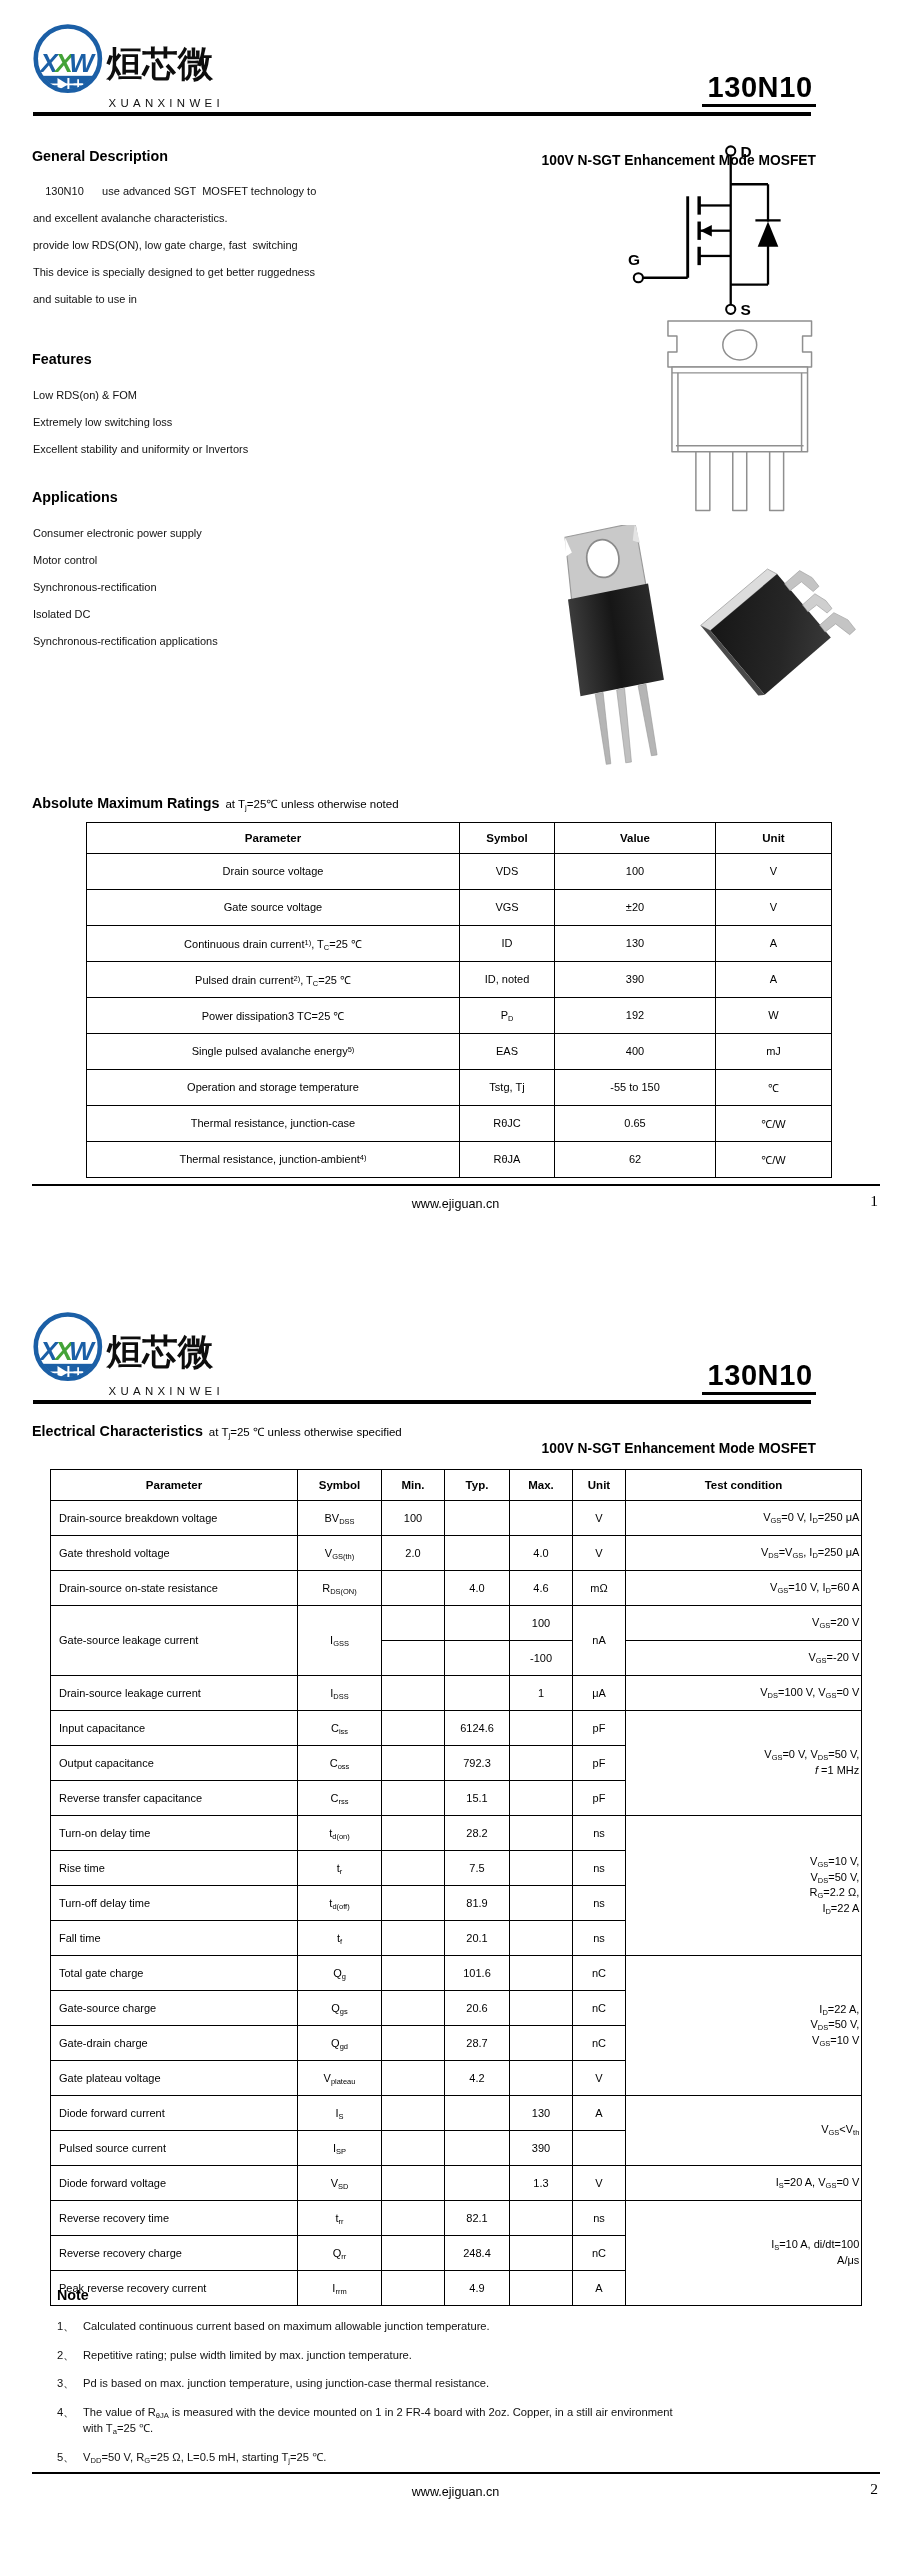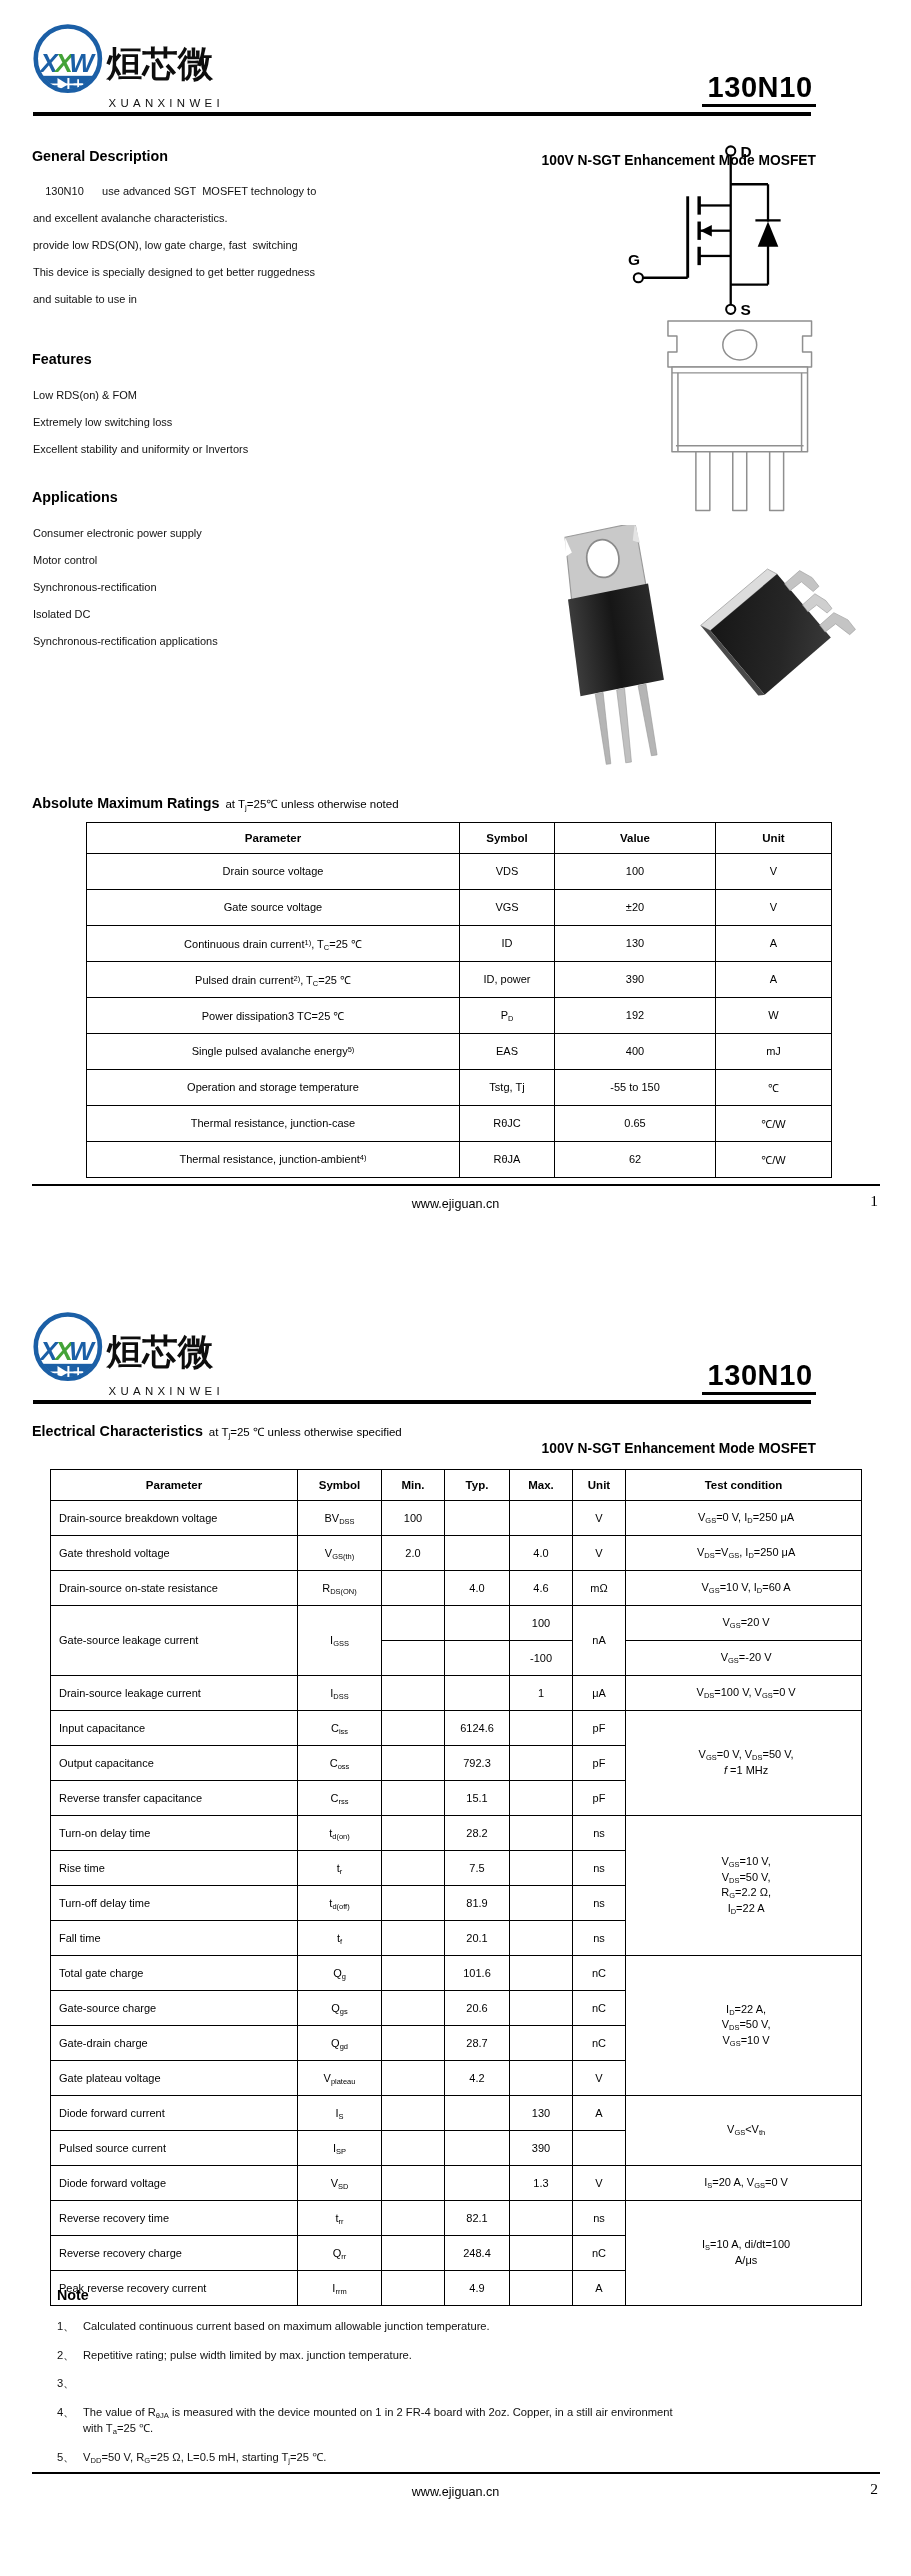--- a/index.html
+++ b/index.html
@@ -21,21 +21,21 @@
   table{border-collapse:collapse;table-layout:fixed;border:1.7px solid #000;}
   th,td{border:1.1px solid #000;overflow:hidden;}
   th{font-size:11.5px;font-weight:bold;}
   .amr{left:86px;top:822px;width:744px;}
   .amr th{height:27.5px;}
   .amr td{height:33px;font-size:11px;text-align:center;}
   .ec{left:50px;top:181px;width:811px;}
   .ec th{height:27.5px;}
   .ec td{height:34px;font-size:11px;text-align:center;padding:0 1.7px;}
   .ec td.pcell{text-align:left;padding-left:8px;margin-top:12px;}
-  .ec td.tcell{text-align:center;padding-left:6.9px;line-height:15.5px;}
+  .ec td.tcell{text-align:right;padding-left:6.9px;line-height:15.5px;}
   .ec tr.sect>td{border-top:1.7px solid #000;}
   sub{font-size:0.68em;vertical-align:-0.25em;line-height:0;}
   sup{font-size:0.68em;vertical-align:0.45em;line-height:0;}
   
   .note-h{font-size:14.3px;font-weight:bold;}
   .note-item{display:flex;margin-bottom:12px;font-size:11.2px;line-height:16.6px;color:#111;}
   .note-marker{width:26px;flex:none;}
   .note-text{width:608px;}
   
   .f-rule{left:32px;top:1184px;width:848px;height:2.3px;background:#000;}
@@ -221,21 +221,21 @@
       <td>V</td>
     </tr>
     <tr>
       <td>Continuous drain current<sup>1)</sup>, T<sub>C</sub>=25 ℃</td>
       <td>ID</td>
       <td>130</td>
       <td>A</td>
     </tr>
     <tr>
       <td>Pulsed drain current<sup>2)</sup>, T<sub>C</sub>=25 ℃</td>
-      <td>ID, power</td>
+      <td>ID, noted</td>
       <td>390</td>
       <td>A</td>
     </tr>
     <tr>
       <td>Power dissipation3 TC=25 ℃</td>
       <td>P<sub>D</sub></td>
       <td>192</td>
       <td>W</td>
     </tr>
     <tr>
@@ -526,20 +526,21 @@
     <div class="note-item">
       <span class="note-marker">1、</span>
       <span class="note-text">Calculated continuous current based on maximum allowable junction temperature.</span>
     </div>
     <div class="note-item">
       <span class="note-marker">2、</span>
       <span class="note-text">Repetitive rating; pulse width limited by max. junction temperature.</span>
     </div>
     <div class="note-item">
       <span class="note-marker">3、</span>
+      <span class="note-text">Pd is based on max. junction temperature, using junction-case thermal resistance.</span>
     </div>
     <div class="note-item">
       <span class="note-marker">4、</span>
       <span class="note-text">The value of R<sub>θJA</sub> is measured with the device mounted on 1 in 2 FR-4 board with 2oz. Copper, in a still air environment with T<sub>a</sub>=25 ℃.</span>
     </div>
     <div class="note-item">
       <span class="note-marker">5、</span>
       <span class="note-text">V<sub>DD</sub>=50 V, R<sub>G</sub>=25 Ω, L=0.5 mH, starting T<sub>j</sub>=25 ℃.</span>
     </div>
   </div>

